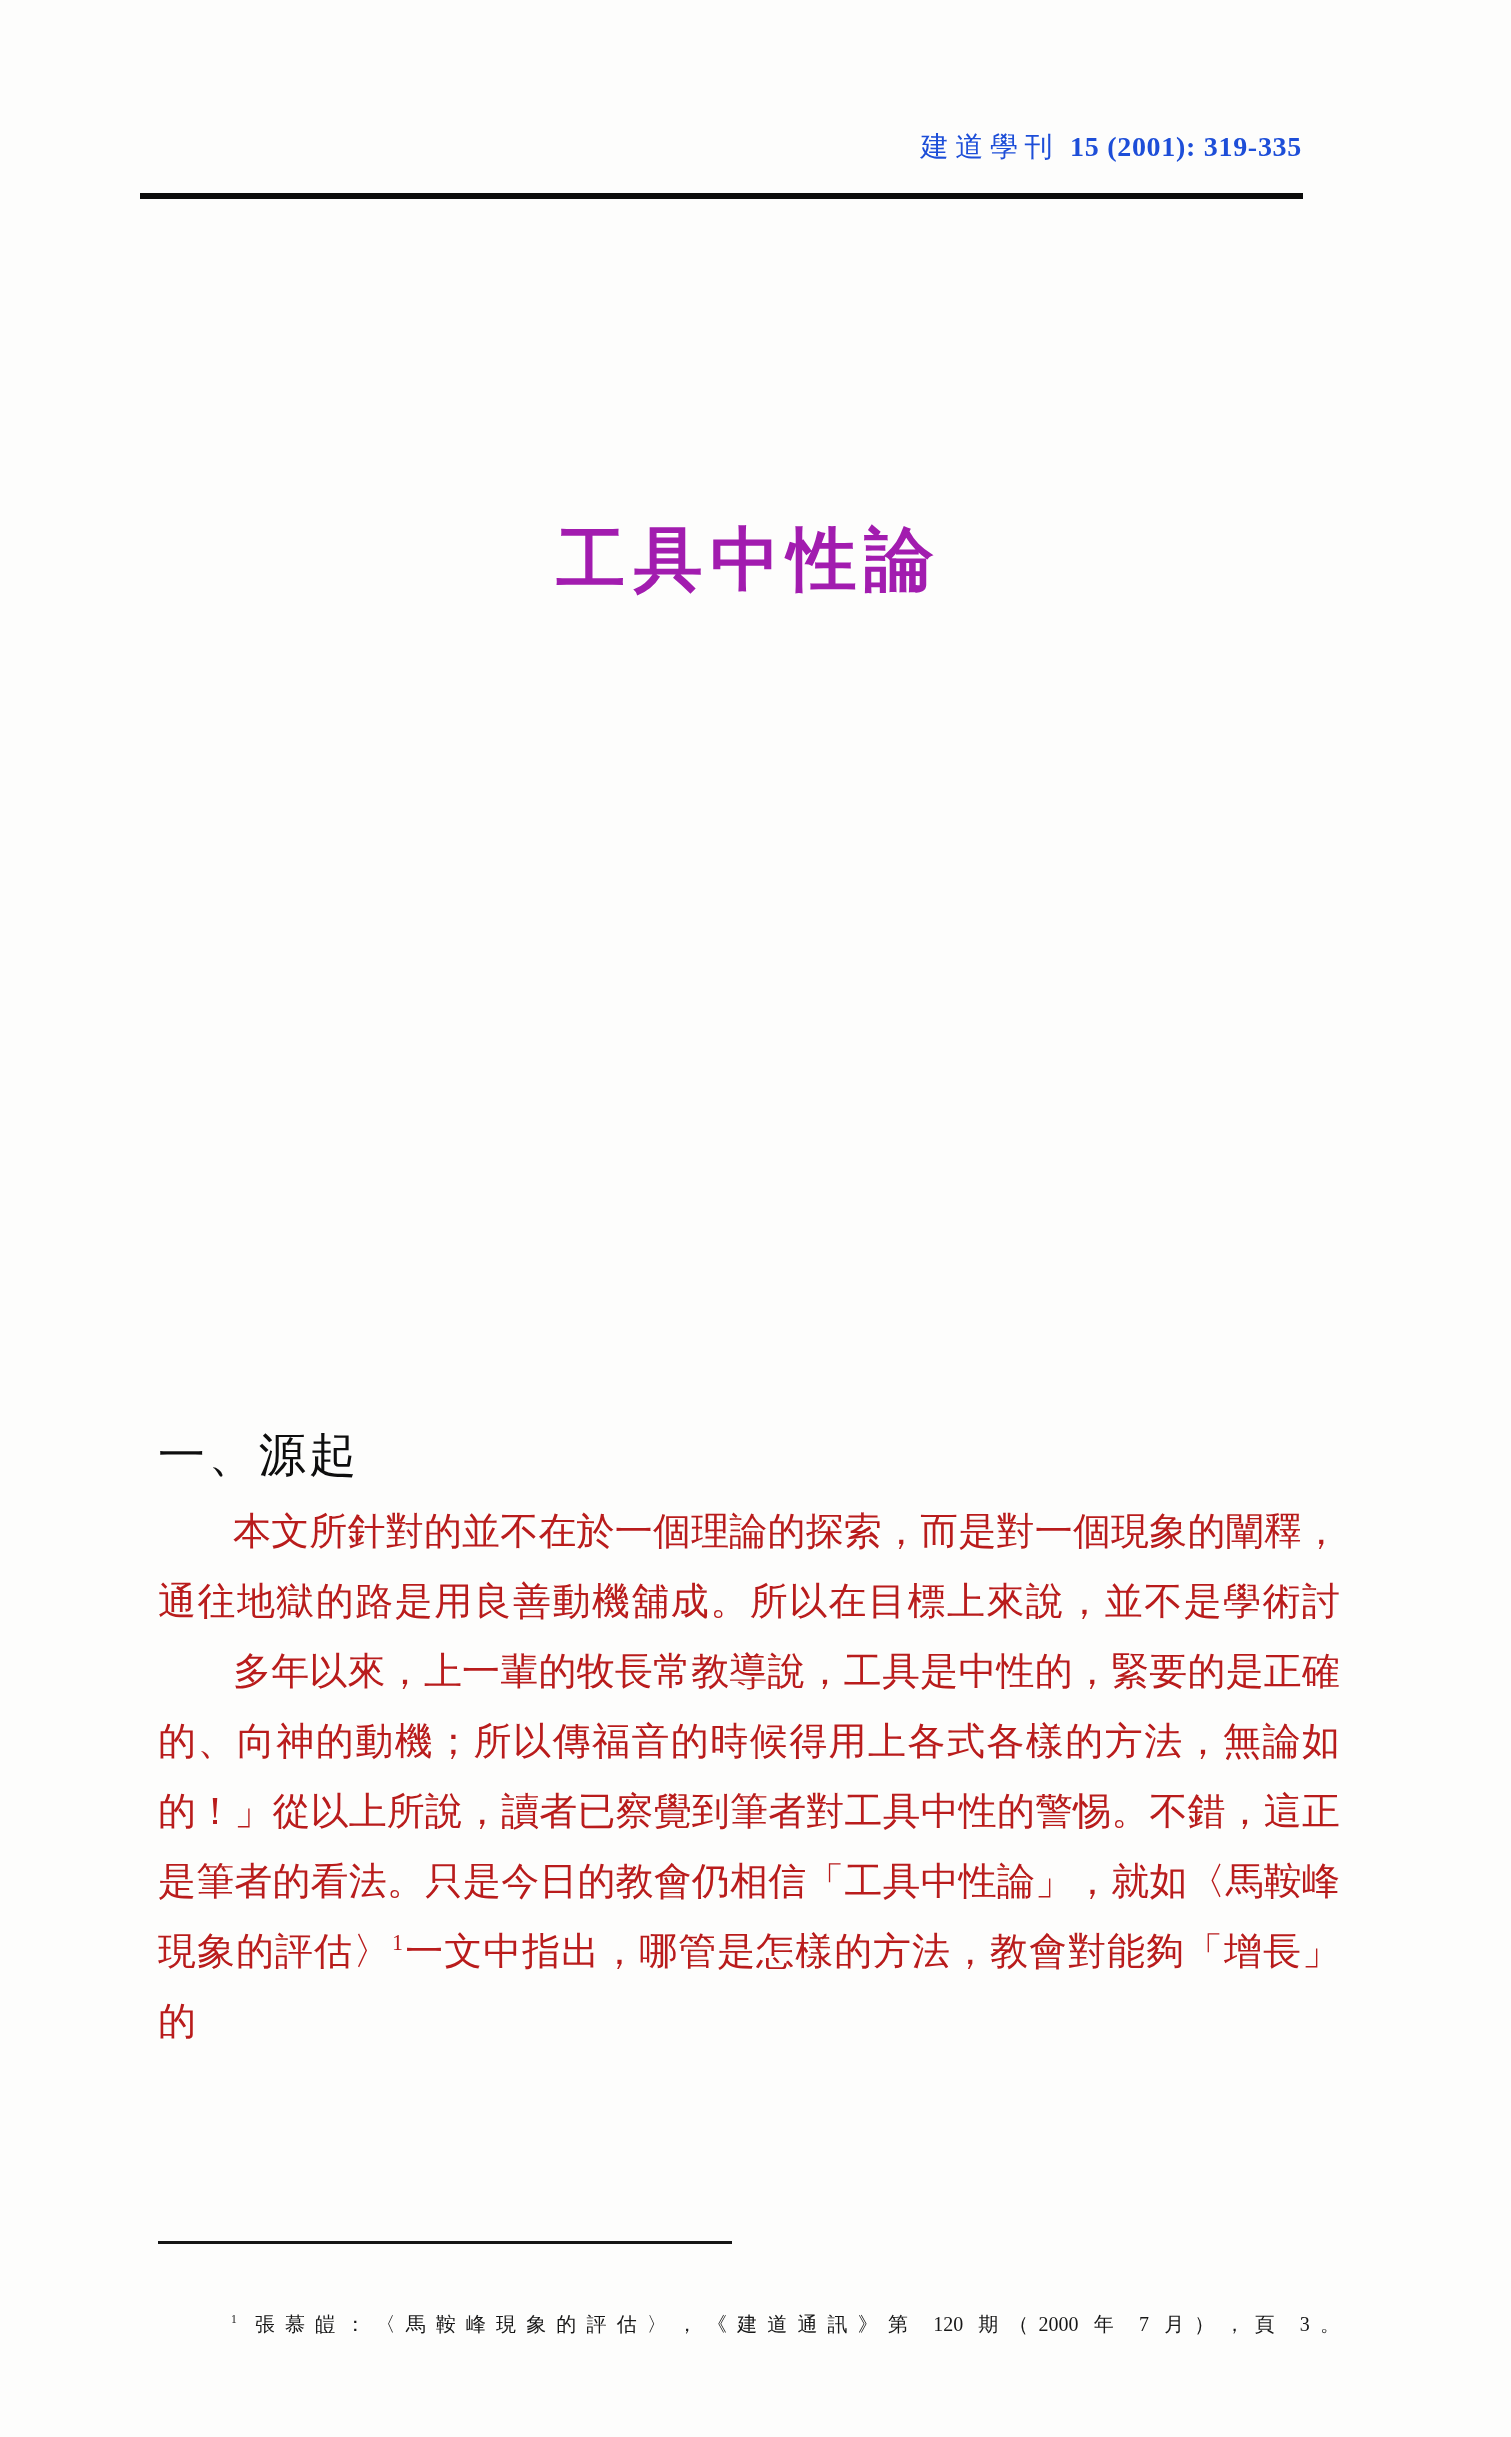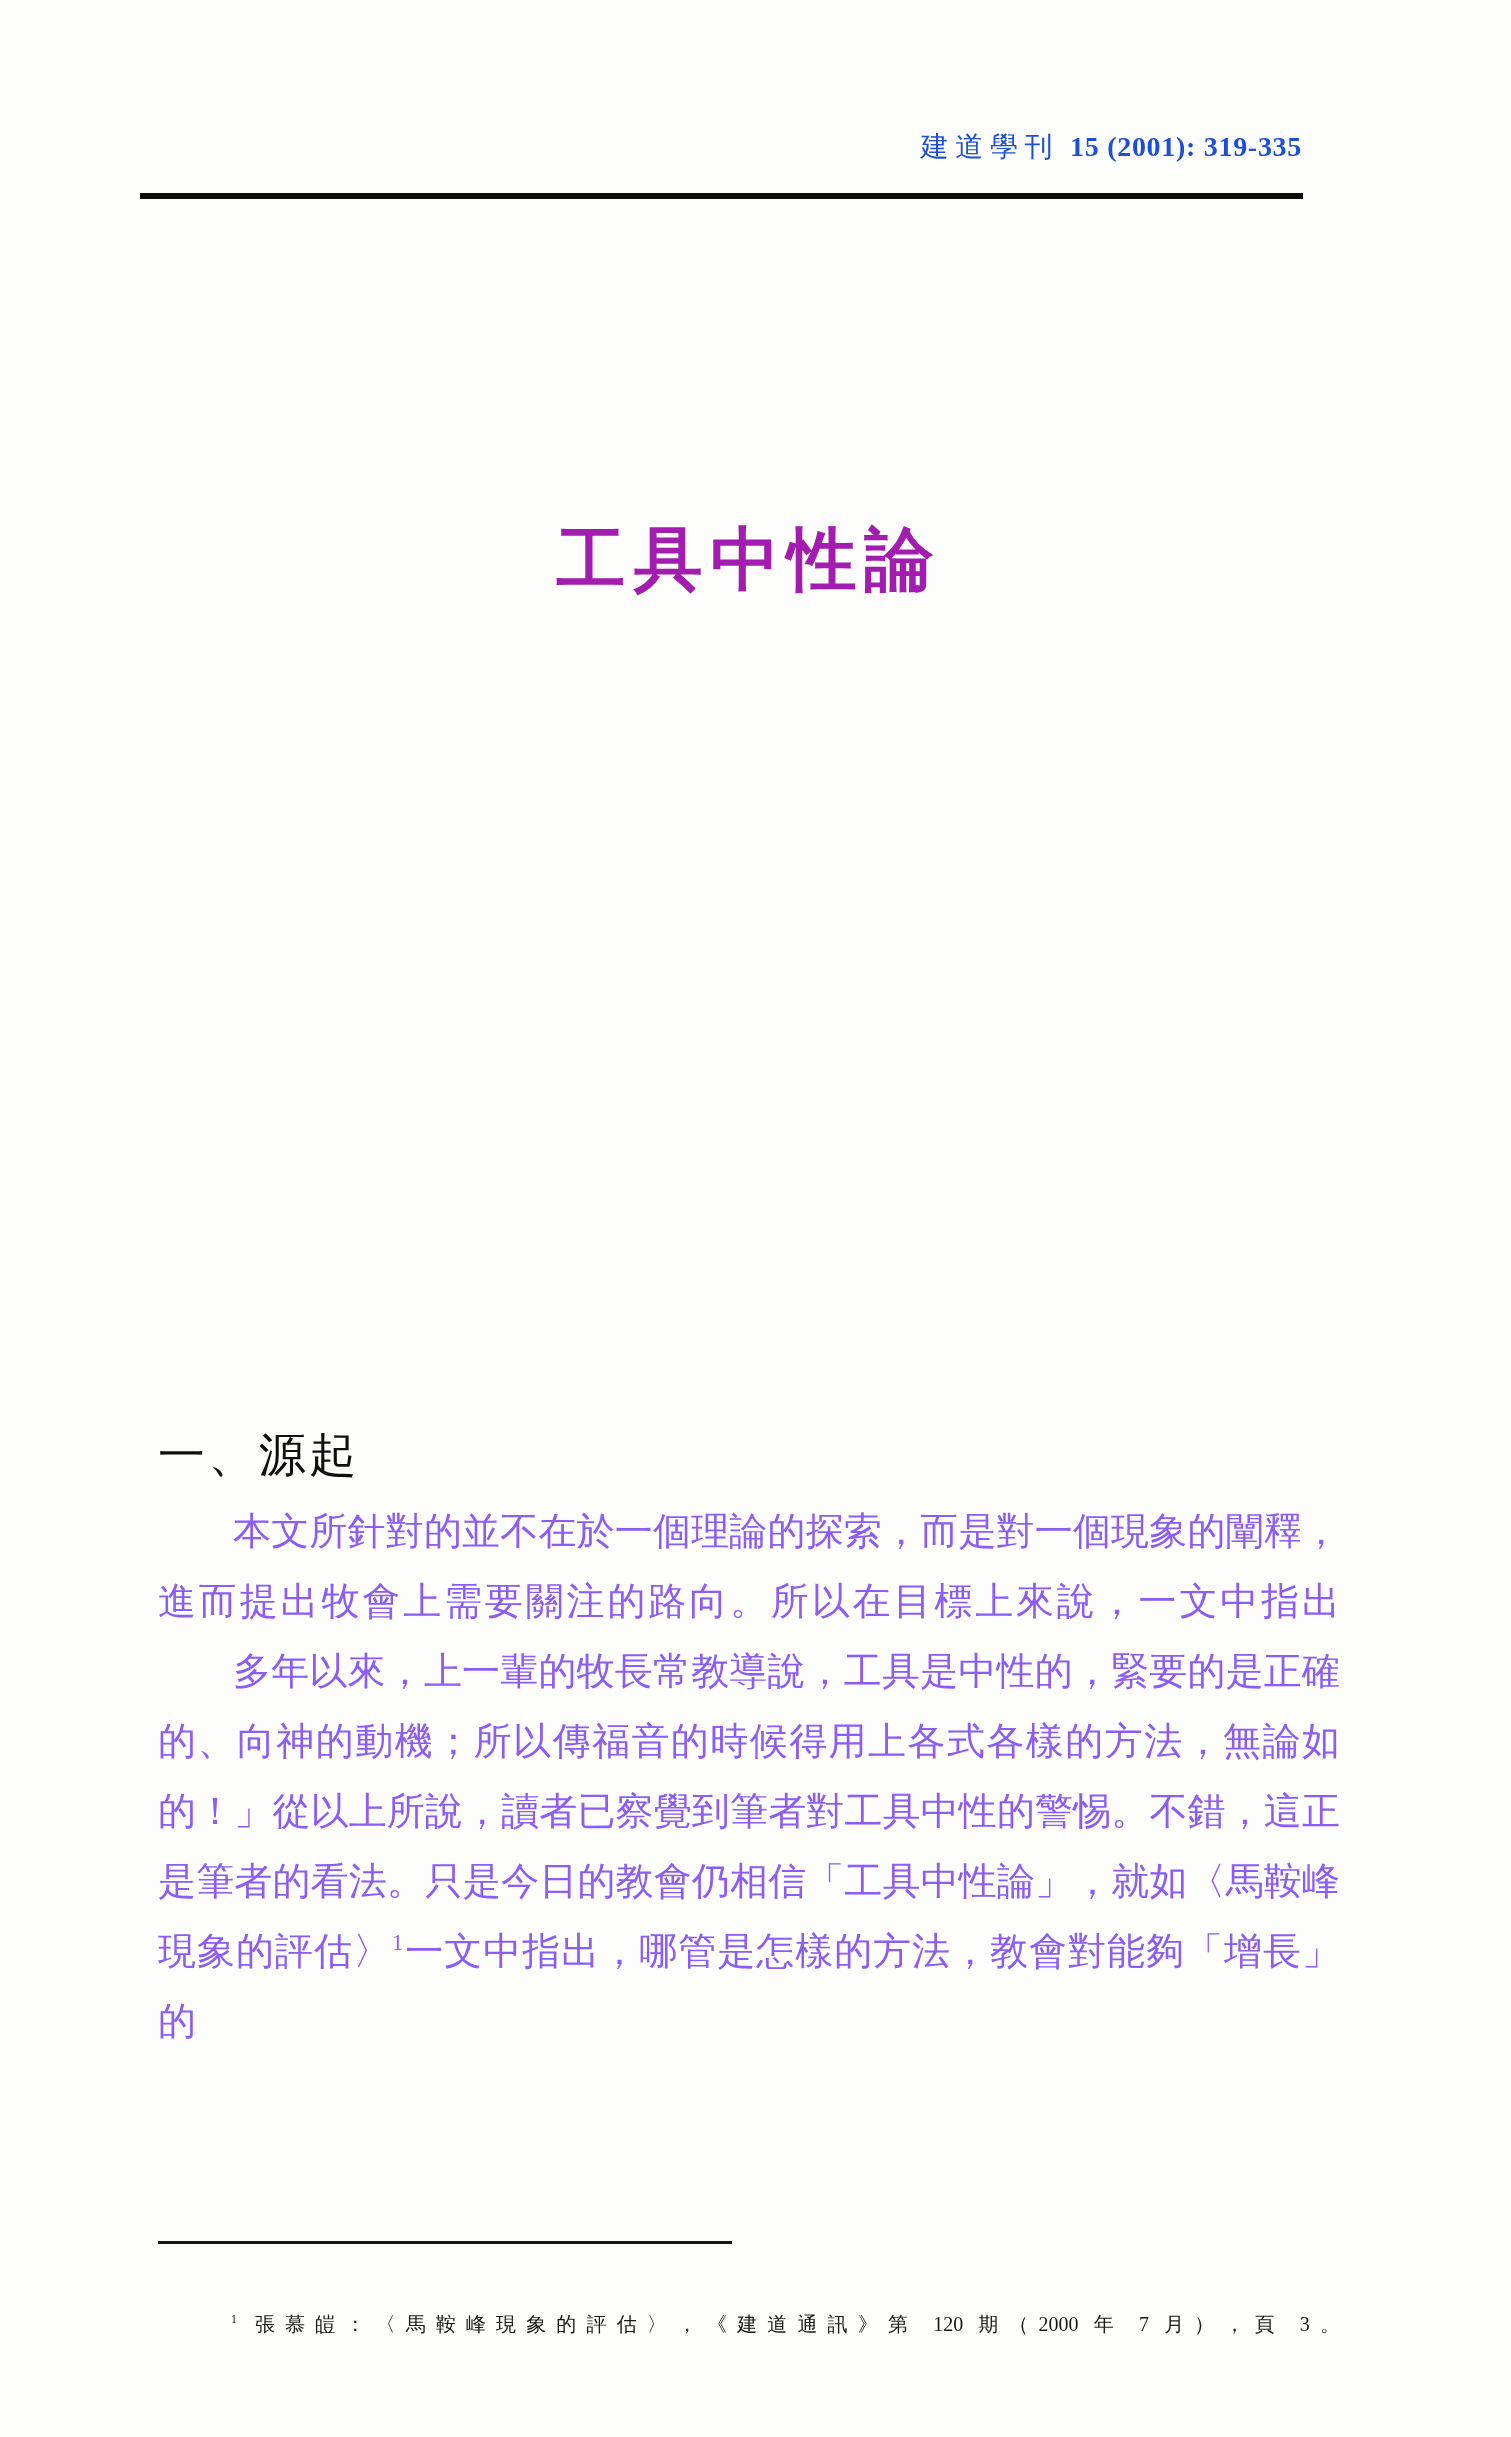--- a/index.html
+++ b/index.html
@@ -70,21 +70,21 @@
     color: #0e0e0e;
   }
 
   .body-block {
     position: absolute;
     left: 158px;
     top: 1496px;
     width: 1182px;
     font-size: 38px;
     line-height: 70px;
-    color: #8b5cf6;
+    color: #b91c1c;
   }
   .body-line { text-align: justify; text-align-last: justify; }
   .body-line.indent { text-indent: 75px; }
   .body-line.para-end { text-align-last: left; }
 
   sup.fn-ref {
     font-size: 58%;
     vertical-align: super;
     line-height: 0;
     letter-spacing: 1.3px;
@@ -124,21 +124,21 @@
 
   <div class="header-rule"></div>
 
   <div class="article-title">工具中性論</div>
 
 
   <div class="section-heading">一、源起</div>
 
   <div class="body-block">
     <div class="body-line indent">本文所針對的並不在於一個理論的探索，而是對一個現象的闡釋，</div>
-    <div class="body-line">進而提出牧會上需要關注的路向。所以在目標上來說，一文中指出</div>
+    <div class="body-line">通往地獄的路是用良善動機舖成。所以在目標上來說，並不是學術討</div>
     <div class="body-line indent">多年以來，上一輩的牧長常教導說，工具是中性的，緊要的是正確</div>
     <div class="body-line">的、向神的動機；所以傳福音的時候得用上各式各樣的方法，無論如</div>
     <div class="body-line">的！」從以上所說，讀者已察覺到筆者對工具中性的警惕。不錯，這正</div>
     <div class="body-line">是筆者的看法。只是今日的教會仍相信「工具中性論」，就如〈馬鞍峰</div>
     <div class="body-line">
       <span>現象的評估〉</span><sup class="fn-ref">1</sup><span>一文中指出，哪管是怎樣的方法，教會對能夠「增長」的</span>
     </div>
   </div>
 
   <div class="footnote-rule"></div>

